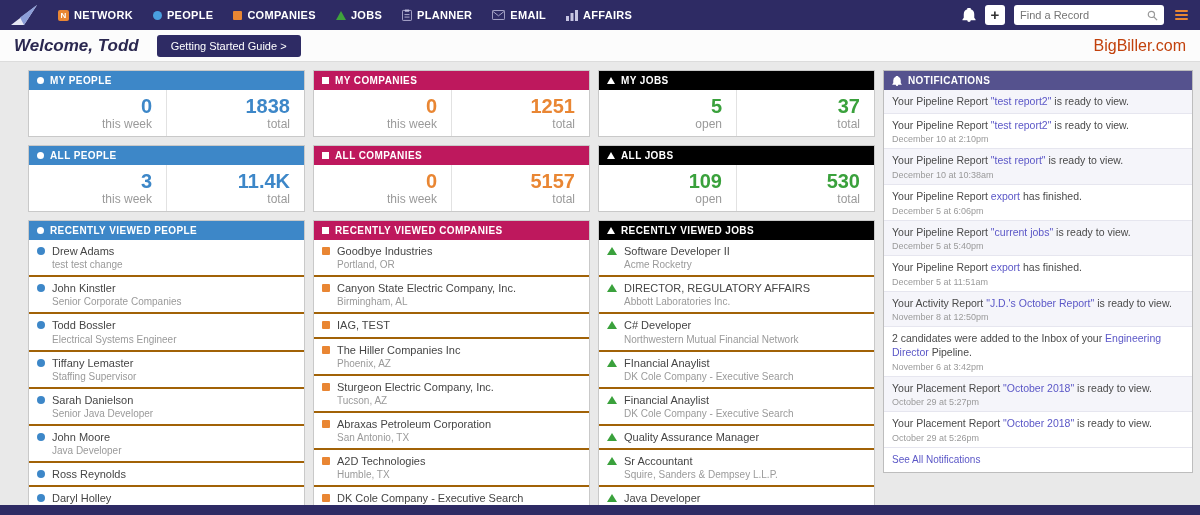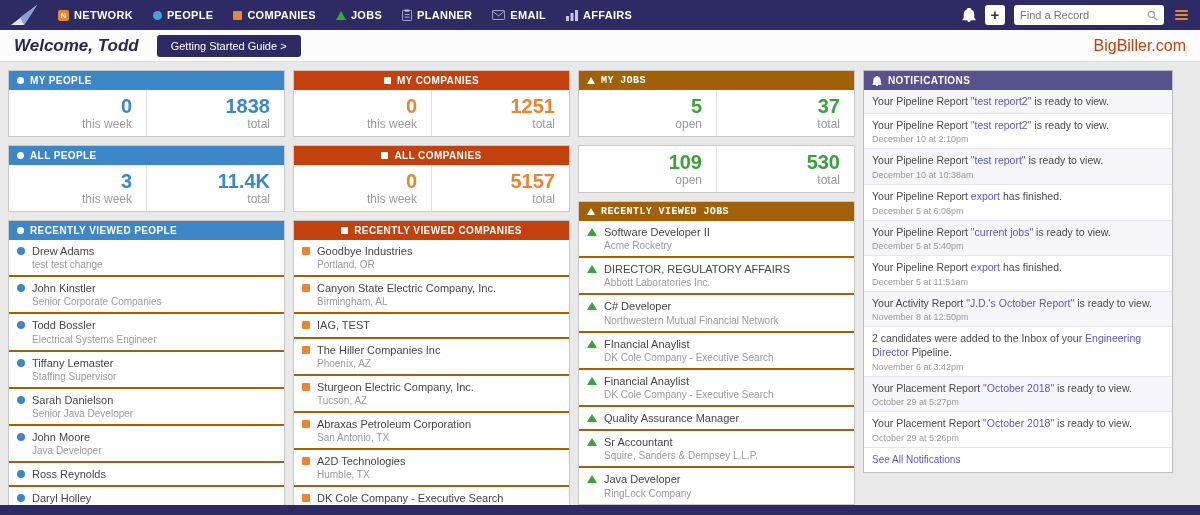--- a/index.html
+++ b/index.html
@@ -60,32 +60,33 @@
     background:#2e2b64; color:#fff; border:none; border-radius:3px;
     font-size:11px; padding:5px 14px; cursor:pointer;
     font-family:"Liberation Sans", sans-serif;
   }
   .brand { margin-left:auto; font-size:16px; color:#c2410c; }
 
   
   .content {
     height:443px; display:flex; gap:8px; padding:8px 8px 0 8px;
     align-items:flex-start;
+    margin-left:20px;
   }
   .col { display:flex; flex-direction:column; gap:8px; width:277px; flex-shrink:0; }
   .col-notif { width:310px; }
 
   .card { background:#fff; border:1px solid #c9c9c9; }
   .card-header {
     height:19px; display:flex; align-items:center; gap:6px;
     padding:0 8px; color:#fff; font-size:10px; font-weight:bold; letter-spacing:.4px;
   }
   .header-blue { background:#3d87c8; }
-  .header-orange { background:#c2410c;justify-content:center; }
-  .header-green { background:#a16207;font-family:Liberation Mono, monospace; }
+  .header-orange { background:#be185d; }
+  .header-green { background:#000000; }
   .header-purple { background:#55528e; }
   .hic-circle { width:7px; height:7px; border-radius:50%; background:#fff; flex-shrink:0; }
   .hic-square { width:7px; height:7px; background:#fff; flex-shrink:0; }
   .hic-triangle { width:0; height:0; border-left:4px solid transparent; border-right:4px solid transparent; border-bottom:7px solid #fff; flex-shrink:0; }
 
   .stat-body { display:flex; height:46px; }
   .stat-cell {
     flex:1; display:flex; flex-direction:column;
     align-items:flex-end; justify-content:center;
     padding-right:14px; cursor:pointer;
@@ -434,20 +435,24 @@
           <span class="stat-label">open</span>
         </div>
         <div class="stat-cell">
           <span class="stat-value v-green">37</span>
           <span class="stat-label">total</span>
         </div>
       </div>
     </div>
 
     <div class="card">
+      <div class="card-header header-green">
+        <span class="hic-triangle"></span>
+        <span>ALL JOBS</span>
+      </div>
       <div class="stat-body">
         <div class="stat-cell">
           <span class="stat-value v-green">109</span>
           <span class="stat-label">open</span>
         </div>
         <div class="stat-cell">
           <span class="stat-value v-green">530</span>
           <span class="stat-label">total</span>
         </div>
       </div>

